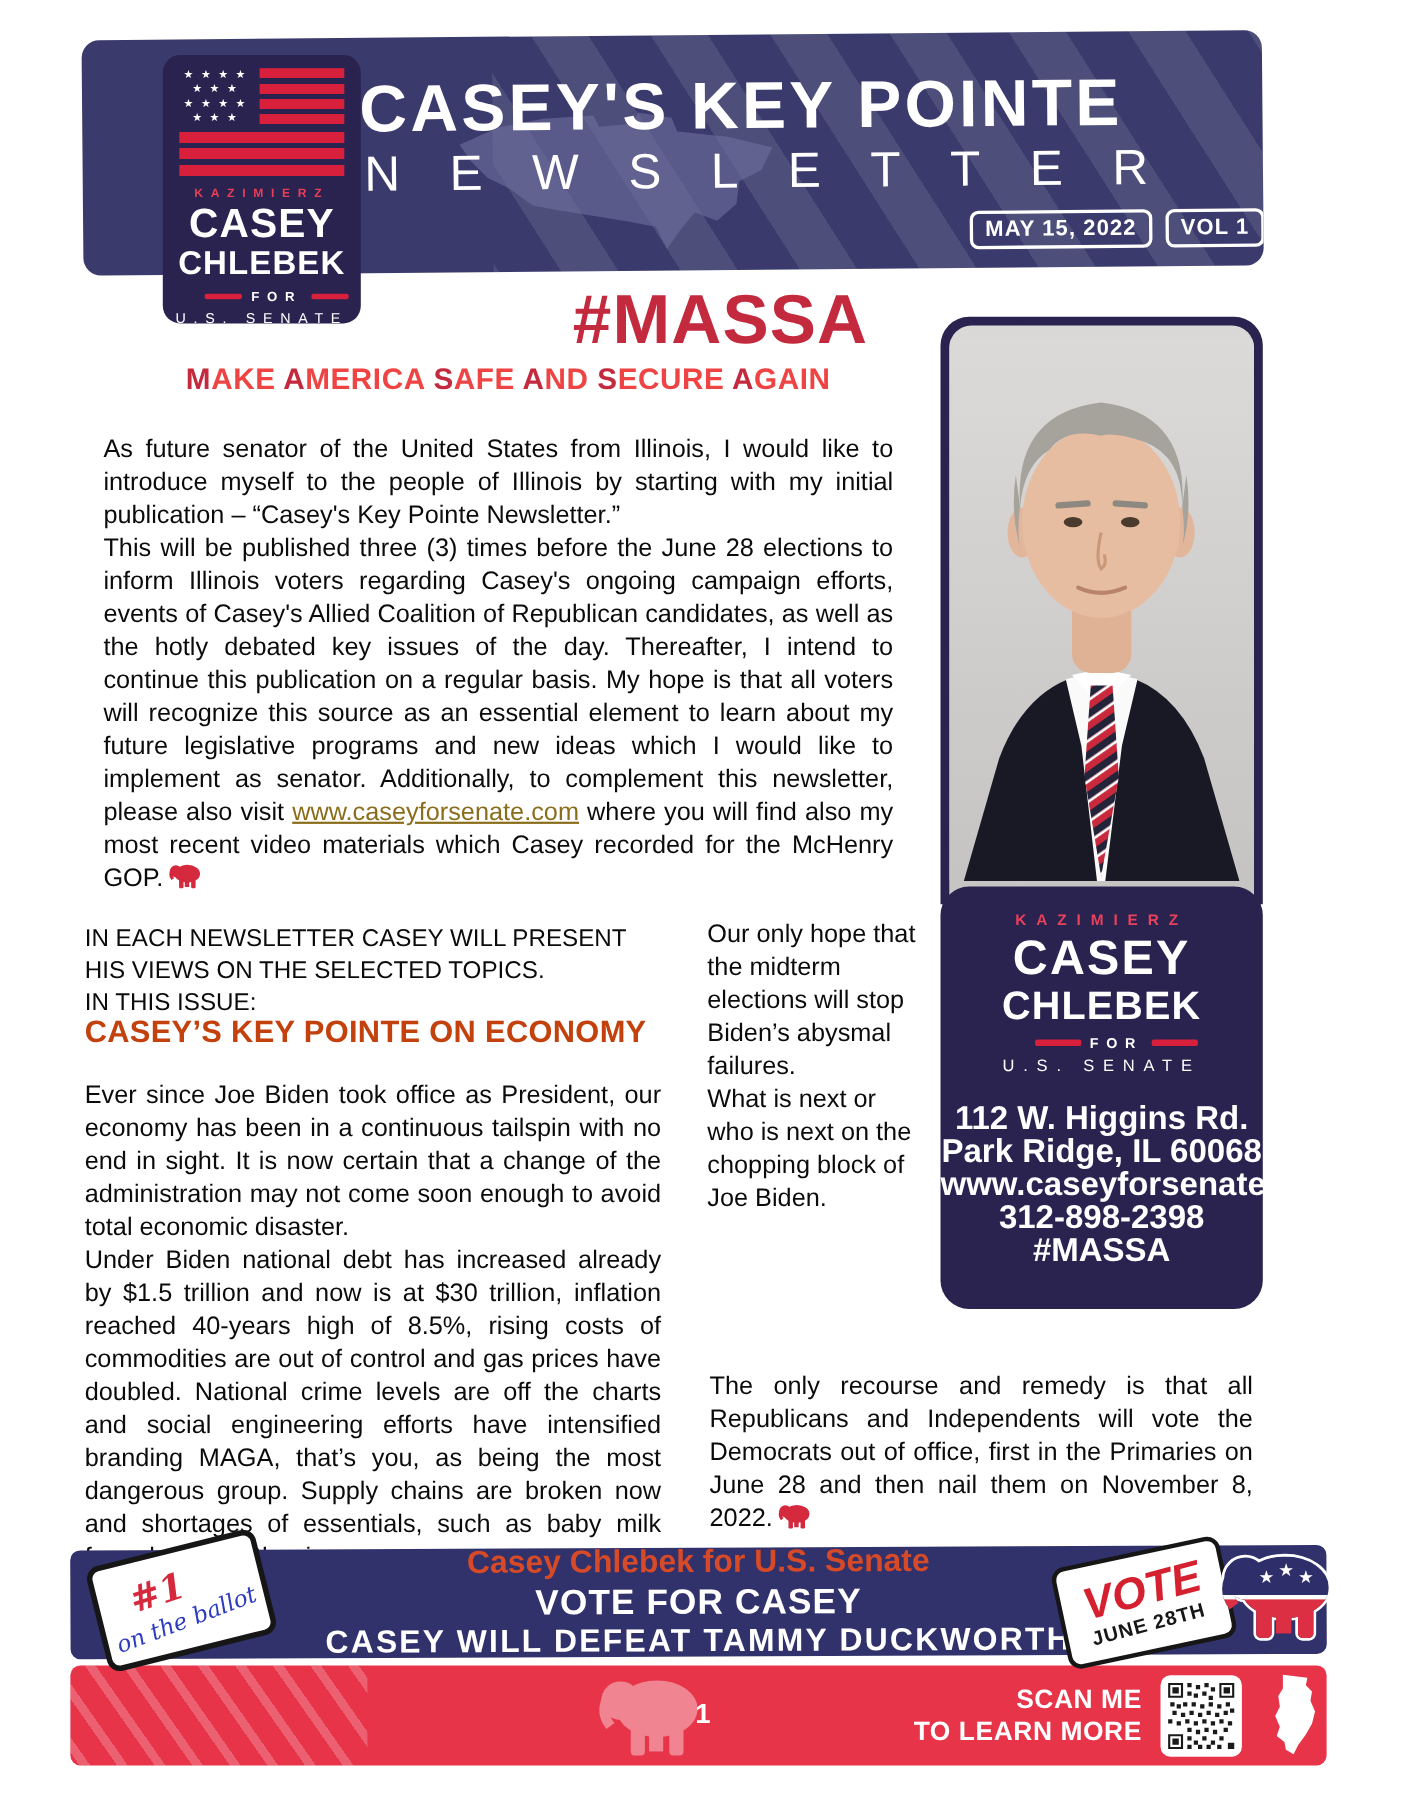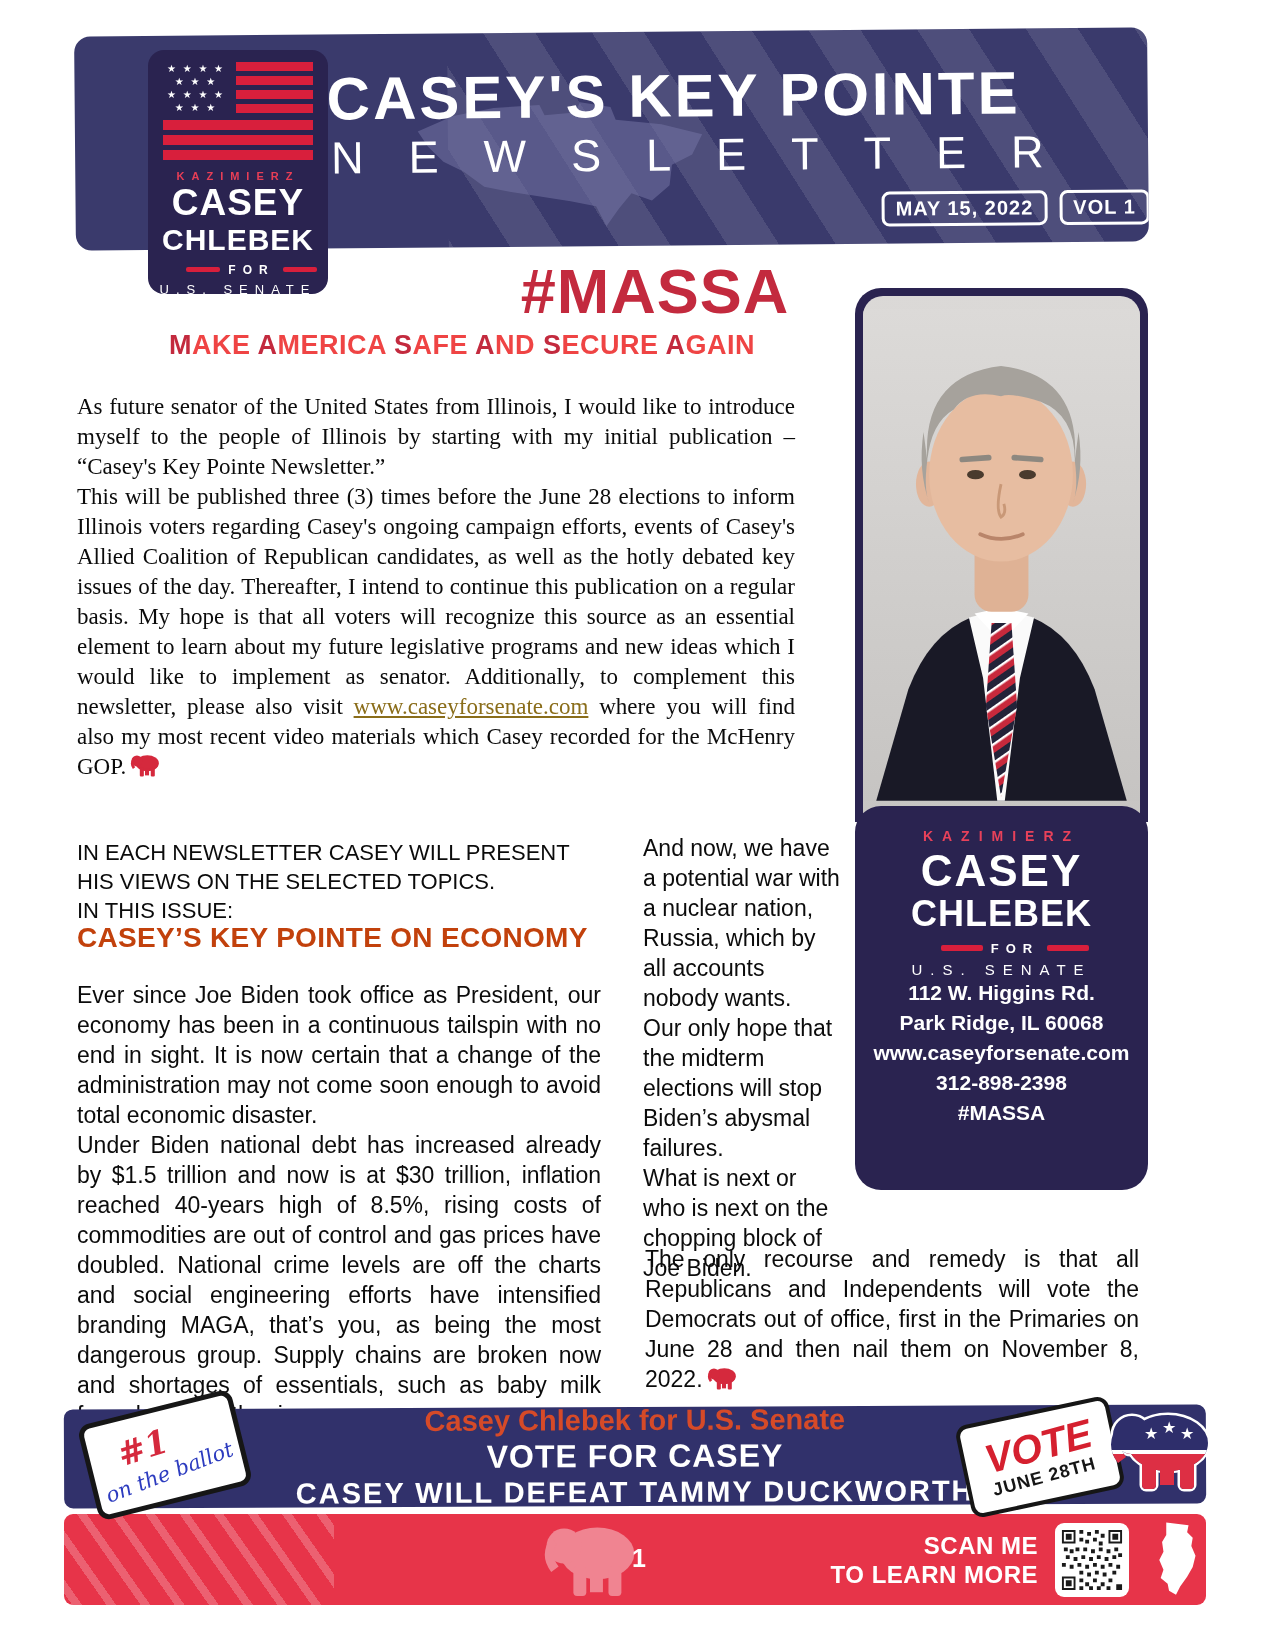--- a/index.html
+++ b/index.html
@@ -40,21 +40,21 @@
   .massa-tag{position:absolute;left:345px;top:260px;width:620px;text-align:center;
              font-size:63px;font-weight:800;color:#c32a3e;line-height:1;letter-spacing:1px;z-index:2;}
   .slogan{position:absolute;left:77px;top:330px;width:770px;text-align:center;
           font-size:27px;font-weight:800;letter-spacing:0.5px;}
   .slogan .sw b{font-weight:800;}
   .slogan .sw b:first-child{color:#c32a3e;}
   .slogan .sw b:last-child{color:#ef4444;}
 
   
   .bodytext{font-size:23px;line-height:30px;color:#0b0b0b;}
-  .intro{position:absolute;left:77px;top:392px;width:718px;text-align:justify;white-space:pre-line;font-family:Liberation Serif, serif;}
+  .intro{position:absolute;left:94px;top:392px;width:718px;text-align:justify;white-space:pre-line;}
   a.inline-link{color:#8a6d1a;text-decoration:underline;}
   .inl-ele{width:30px;height:26px;vertical-align:-4px;margin-left:4px;}
 
   .caps-block{position:absolute;left:77px;top:838px;width:524px;font-size:22px;line-height:29px;}
   .econ-heading{position:absolute;left:77px;top:922px;width:540px;font-size:28px;font-weight:800;
                 color:#c2410c;letter-spacing:0.3px;}
   .econ-body{position:absolute;left:77px;top:980px;width:524px;text-align:justify;}
   .econ-body p{margin:0;}
   .mid-col{position:absolute;left:643px;top:833px;width:198px;}
   .mid-col p{margin:0;}
@@ -67,21 +67,21 @@
          overflow:hidden;background:linear-gradient(#dbd9d7,#c7c5c3);}
   .photo svg{display:block;width:100%;height:100%;}
   .side-card{position:absolute;left:0;right:0;top:518px;bottom:0;background:#2a2350;
              border-radius:26px;text-align:center;padding-top:22px;box-sizing:border-box;}
   .side-kaz{color:#e8415a;font-size:14px;font-weight:700;letter-spacing:9px;}
   .side-casey{color:#fff;font-size:44px;font-weight:800;letter-spacing:2px;line-height:1.05;margin-top:4px;}
   .side-chlebek{color:#fff;font-size:36px;font-weight:800;letter-spacing:1px;line-height:1.1;}
   .side-for .for-bar{width:42px;height:6px;}
   .side-for .for-txt{font-size:13px;}
   .side-senate{color:#fff;font-size:15px;letter-spacing:8px;margin-top:5px;}
-  .side-addr{color:#fff;font-weight:700;font-size:21px;line-height:30px;}
+  .side-addr{margin-top:24px;color:#fff;font-weight:700;font-size:30px;line-height:30px;}
 
   
   .banner{position:absolute;left:64px;top:1407px;width:1142px;height:99px;background:#31316b;
           border-radius:9px;transform:rotate(-0.25deg);z-index:1;
           display:flex;flex-direction:column;justify-content:center;gap:1px;}
   .banner-line1{text-align:center;color:#d64a28;font-weight:800;font-size:29px;}
   .banner-line2{text-align:center;color:#fff;font-weight:800;font-size:32px;letter-spacing:1px;}
   .banner-line3{text-align:center;color:#fff;font-weight:800;font-size:29px;letter-spacing:2px;}
 
   .sticker{position:absolute;background:#fff;border:5px solid #161616;border-radius:12px;
@@ -179,21 +179,20 @@
     <div>IN EACH NEWSLETTER CASEY WILL PRESENT HIS VIEWS ON THE SELECTED TOPICS.</div>
     <div>IN THIS ISSUE:</div>
   </div>
   <div class="econ-heading">CASEY’S KEY POINTE ON ECONOMY</div>
   <div class="econ-body bodytext">
     <p>Ever since Joe Biden took office as President, our economy has been in a continuous tailspin with no end in sight. It is now certain that a change of the administration may not come soon enough to avoid total economic disaster.</p>
     <p>Under Biden national debt has increased already by $1.5 trillion and now is at $30 trillion, inflation reached 40-years high of 8.5%, rising costs of commodities are out of control and gas prices have doubled. National crime levels are off the charts and social engineering efforts have intensified branding MAGA, that’s you, as being the most dangerous group. Supply chains  are  broken now and shortages of essentials, such as baby milk formula are on the rise.</p>
   </div>
 
   <div class="mid-col bodytext">
-    <p>And now, we have a potential war with  a nuclear nation, Russia, which by all accounts nobody wants.</p>
     <p>Our only hope that the midterm elections will stop Biden’s abysmal failures.</p>
     <p>What is next or who is next on the chopping block of Joe Biden.</p>
   </div>
 
   <div class="cta bodytext"><span>The only recourse and remedy is that all Republicans and Independents will vote the Democrats out of office, first in the Primaries on June 28 and then nail them on November 8, 2022.</span><svg class="inl-ele" viewBox="0 0 52 44">
         <g fill="#d5293d">
           <use href="#ele-shape"></use>
         </g>
       </svg></div>
 

